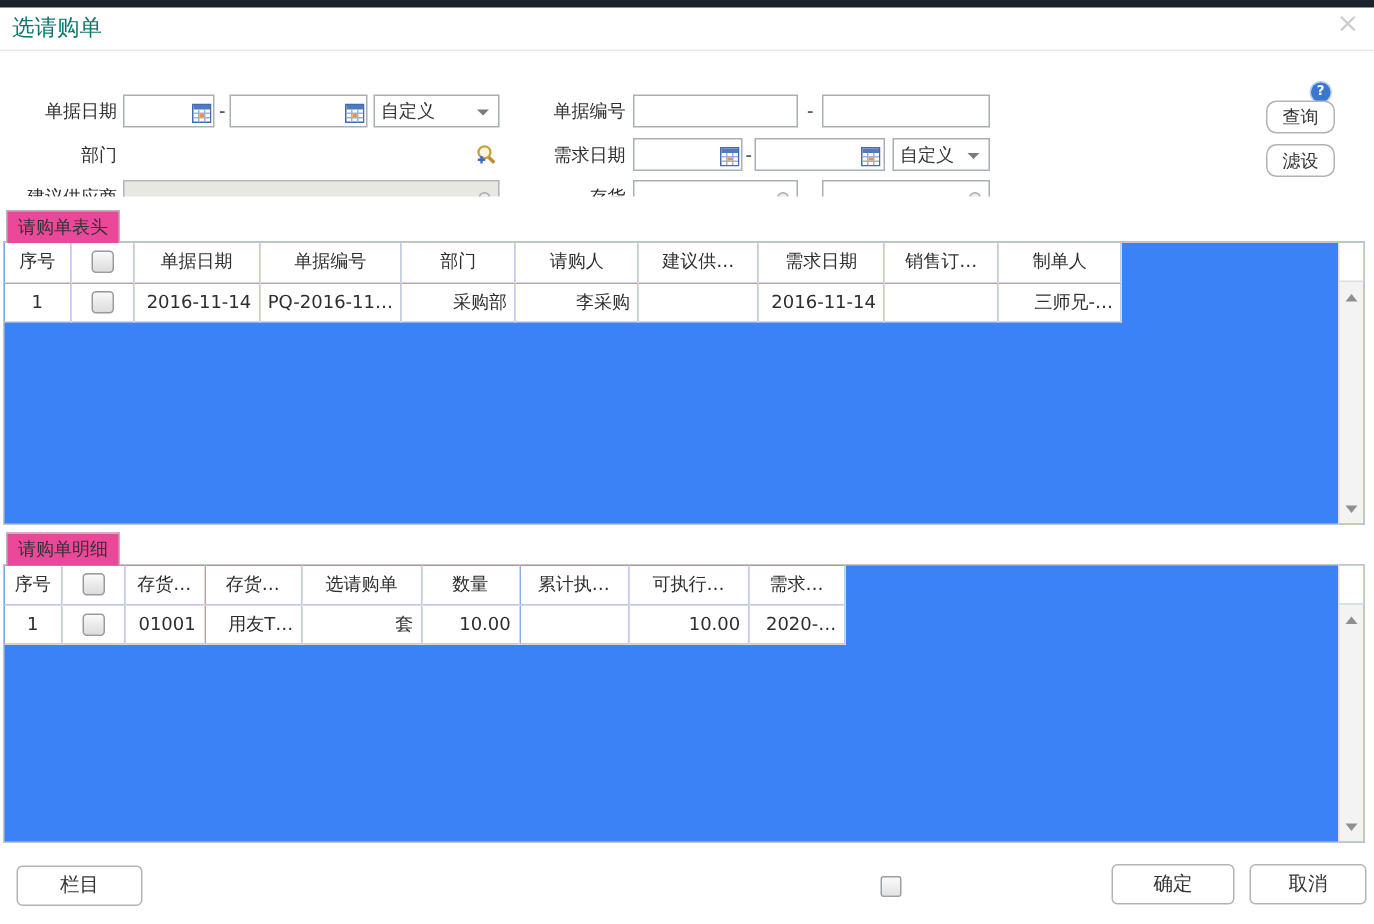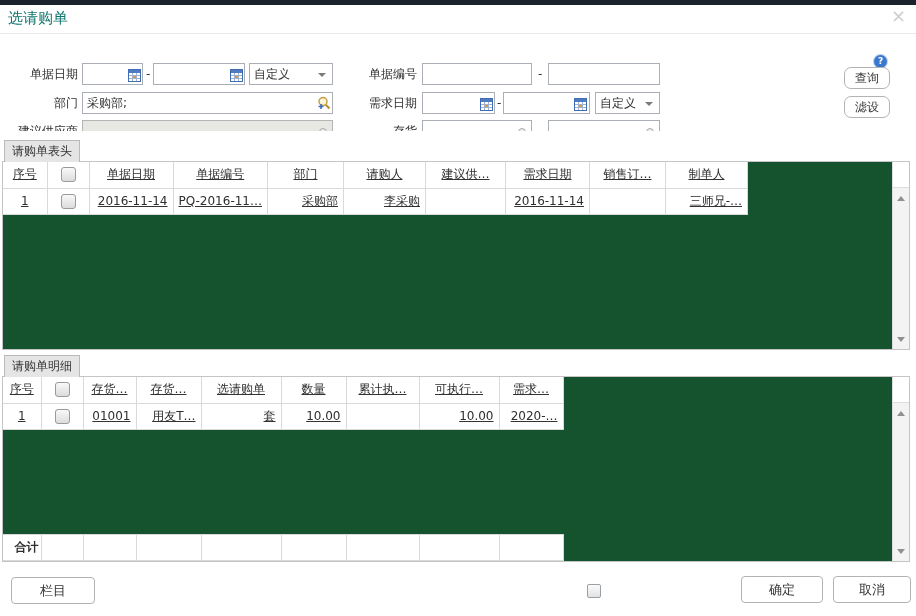--- a/index.html
+++ b/index.html
@@ -29,23 +29,23 @@
   .help{left:874px;top:55px;width:13px;height:13px;border-radius:50%;background:#3a77cf;
         color:#fff;font-size:9px;font-weight:bold;text-align:center;line-height:13px;
         box-shadow:0 0 0 1px #bcd0ee;}
   
   .sb{background:#f3f3f3;border:1px solid #ddd;box-sizing:border-box;}
   .sb .arr{position:absolute;left:0;width:100%;height:12px;}
   .sb .arr span{position:absolute;left:3px;width:0;height:0;border-left:4px solid transparent;border-right:4px solid transparent;}
   .sb .up span{top:4px;border-bottom:5px solid #8f8f8f;}
   .sb .dn span{top:4px;border-top:5px solid #8f8f8f;}
   
-  .tab{box-sizing:border-box;height:22px;background:#e5e5e5;border:1px solid #b9b9b9;border-bottom:none;
+  .tab{box-sizing:border-box;height:22px;background:#ec4899;border:1px solid #b9b9b9;border-bottom:none;
        font-size:12px;text-align:center;line-height:21px;z-index:3;padding:0 7px;}
-  .tbox{box-sizing:border-box;background:#14532d;border:1px solid #c5c5c5;z-index:1;text-decoration:underline;}
+  .tbox{box-sizing:border-box;background:#3b82f6;border:1px solid #c5c5c5;z-index:1;}
   table.grid{border-collapse:collapse;table-layout:fixed;font-size:12px;color:#2e2e2e;}
   table.grid td{border-right:1px solid #d9d9d9;border-bottom:1px solid #d9d9d9;height:26px;
        padding:0 5px;box-sizing:border-box;overflow:hidden;white-space:nowrap;background:#fff;text-align:right;}
   table.grid td.c{text-align:center;padding:0 2px;}
   table.grid td.r{text-align:right;}
   .chk{width:13px;height:13px;border:1px solid #9a9a9a;border-radius:3px;margin:0 auto;
        background:linear-gradient(#f9f9f9,#dcdcdc);}
   .totalrow{position:absolute;left:0;bottom:0;}
   .totalrow td{border-top:1px solid #d9d9d9;border-bottom:none;height:22px;}
   .bold{font-weight:bold;}
@@ -96,21 +96,20 @@
       <span>自定义</span>
       <span class="combo-arrow"></span>
     </div>
 
     <div class="abs lbl" style="left:357px;top:23px;width:60px;">单据编号</div>
     <div class="abs inp" style="left:422px;top:23px;width:110px;"></div>
     <div class="abs dash" style="left:538px;top:23px;">-</div>
     <div class="abs inp" style="left:548px;top:23px;width:112px;"></div>
 
     <div class="abs lbl" style="left:18px;top:52px;width:60px;">部门</div>
-    <div class="abs inp" style="left:82px;top:52px;width:251px;">采购部;</div>
     <span class="abs icon-in" style="left:317px;top:55px;">
       <svg width="14" height="14" viewBox="0 0 14 14">
           <line x1="8.5" y1="8.5" x2="12.5" y2="12.5" stroke="#b98f35" stroke-width="2.2"></line>
           <circle cx="6" cy="5.5" r="4" fill="#fdf4dc" stroke="#c79f3f" stroke-width="1.5"></circle>
           <path d="M1.5 10.5 h5 M4 8 v5" stroke="#3a6fbf" stroke-width="1.6"></path>
         </svg>
     </span>
 
     <div class="abs lbl" style="left:357px;top:52px;width:60px;">需求日期</div>
     <div class="abs inp" style="left:422px;top:52px;width:73px;"></div>
@@ -268,46 +267,20 @@
         <td>用友T…</td>
         <td>套</td>
         <td class="r">10.00</td>
         <td></td>
         <td class="r">10.00</td>
         <td>2020-…</td>
       </tr>
     </tbody>
       </table>
 
-    <table class="grid totalrow">
-      <colgroup>
-          <col style="width:38px">
-          <col style="width:42px">
-          <col style="width:53px">
-          <col style="width:65px">
-          <col style="width:80px">
-          <col style="width:65px">
-          <col style="width:73px">
-          <col style="width:80px">
-          <col style="width:64px">
-        </colgroup>
-      <tbody>
-          <tr>
-        <td class="bold" style="padding:0 2px;">合计</td>
-        <td></td>
-        <td></td>
-        <td></td>
-        <td></td>
-        <td></td>
-        <td></td>
-        <td></td>
-        <td></td>
-      </tr>
-    </tbody>
-      </table>
 
     <div class="abs" style="right:0;top:0;width:17px;height:26px;background:#fff;border-left:1px solid #ddd;border-bottom:1px solid #ddd;box-sizing:border-box;"></div>
     <div class="abs sb" style="right:0;top:26px;width:17px;height:158px;border:none;border-left:1px solid #ddd;">
       <div class="arr up" style="top:4px;">
           <span style="left:4px;"></span>
         </div>
       <div class="arr dn" style="bottom:4px;">
           <span style="left:4px;"></span>
         </div>
     </div>

